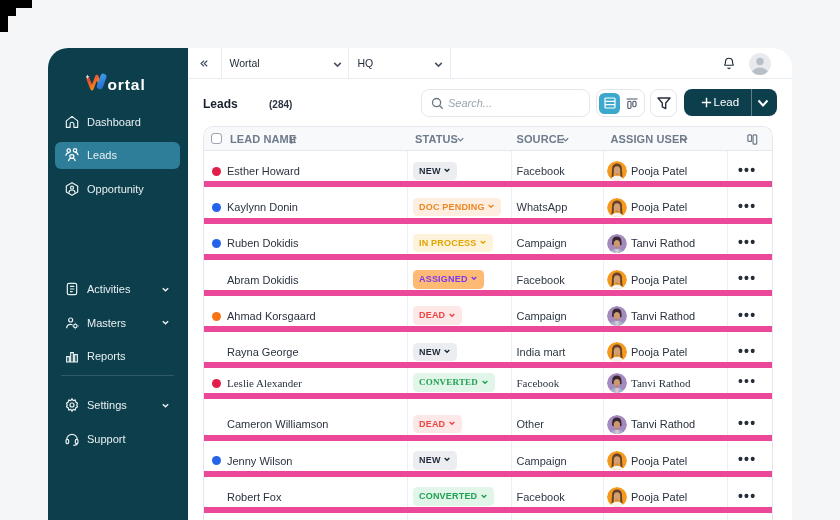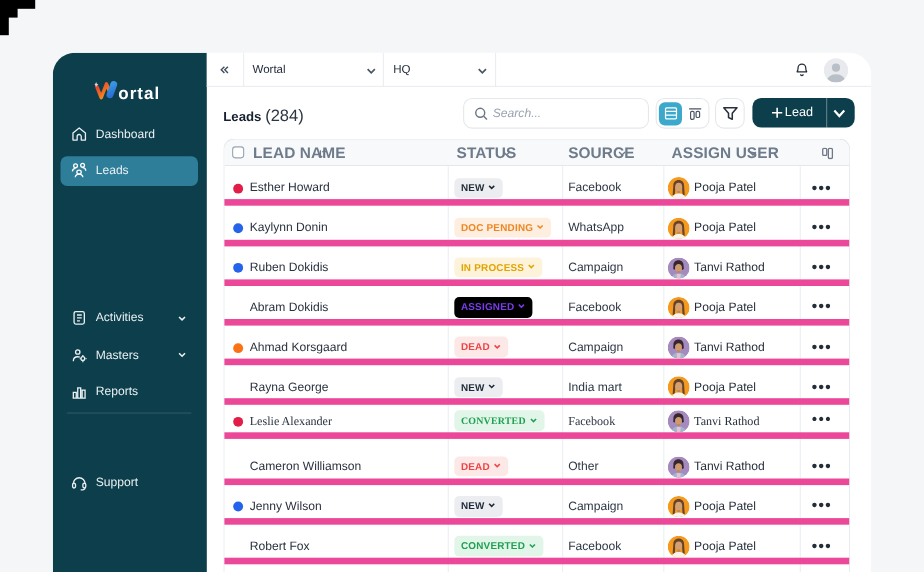--- a/index.html
+++ b/index.html
@@ -15,31 +15,31 @@
 .menu-item.active { background:#2e7d99; border-radius:6px; }
 .menu-item .chev { position:absolute; right:10px; width:9px; height:9px; }
 #side .divider { position:absolute; left:13px; width:113px; height:1px; background:rgba(255,255,255,0.14); }
 
 #topbar { position:absolute; left:139.5px; top:0; right:0; height:30.5px; background:#fff; border-bottom:1px solid #e9edf1; }
 .vline { position:absolute; top:0; width:1px; height:30.5px; background:#e9edf1; }
 .tb-txt { position:absolute; top:0; height:30.5px; line-height:31px; font-size:10.5px; color:#252f3d; }
 
 #title { position:absolute; left:155px; top:48.5px; font-size:12px; color:#16202e; }
 #title b { font-weight:bold; }
-#title span { font-weight:normal; font-size:15px; color:#2c3542; }
+#title span { font-weight:bold; font-size:10px; color:#2c3542;margin-left:28px; }
 .ctrl { position:absolute; top:40.5px; height:28px; background:#fff; border:1px solid #e4e8ec; border-radius:8px; }
 #search { left:373px; width:169px; }
 #search .ph { position:absolute; left:26px; top:7px; font-size:11px; color:#9aa4b0; font-style:italic; }
 #toggle { left:547.5px; width:49px; }
 #filter { left:601.5px; width:27.5px; }
 #leadbtn { position:absolute; left:636px; top:40.5px; width:93px; height:27.5px; background:#0d3e4b; border-radius:8px; color:#fff; }
 
 #table { position:absolute; left:154.5px; top:78px; width:570.5px; height:394px; border:1px solid #e4e8ec; border-radius:10px 10px 0 0; border-bottom:none; background:#fff; }
 #thead { position:absolute; left:0; top:0; width:568.5px; height:24px; background:#f8f9fb; border-bottom:1px solid #e4e8ec; border-radius:9px 9px 0 0; }
-.th { position:absolute; top:0; height:24.3px; line-height:25px; font-size:14px; font-weight:bold; color:#6e7b8b; letter-spacing:0.1px; }
+.th { position:absolute; top:0; height:24.3px; line-height:25px; font-size:11px; font-weight:bold; color:#6e7b8b; letter-spacing:0.1px; }
 .colline { position:absolute; top:24.3px; width:1px; height:370px; background:#eceff3; }
 .row { position:absolute; left:0; width:568.5px; height:36.2px; border-bottom:6px solid #ec4899; }
 .dot { position:absolute; left:8.5px; top:15.5px; width:9px; height:9px; border-radius:50%; }
 .name { position:absolute; left:23.5px; top:13.8px; font-size:11px; color:#2a323e; }
 .chip { position:absolute; left:209.5px; top:10.3px; height:18.5px; border-radius:4.5px; font-size:9px; font-weight:bold; letter-spacing:0.2px; line-height:18px; padding:0 6px; }
 .chip svg { vertical-align:middle; margin-left:2.5px; margin-bottom:2px; }
 .src { position:absolute; left:313px; top:13.8px; font-size:11px; color:#2e3744; }
 .avatar { position:absolute; left:403.5px; top:10px; width:19.5px; height:19.5px; border-radius:50%; overflow:hidden; }
 .auser { position:absolute; left:427.5px; top:13.8px; font-size:11px; color:#28303c; }
 .dots { position:absolute; left:534.5px; top:10.5px; font-size:14px; font-weight:bold; color:#252d38; letter-spacing:1.2px; }
@@ -74,38 +74,49 @@
     </div>
     <div class="menu-item" style="top:60px;text-align:right;"><svg class="ic" viewBox="0 0 24 24" fill="none" stroke="#e9f0f2" stroke-width="1.8">
           <path d="M3.5 10.3 L12 3.6 L20.5 10.3 V20 H14.8 V15.2 a2.8 2.8 0 0 0 -5.6 0 V20 H3.5 Z" stroke-linejoin="round"></path>
         </svg>Dashboard</div>
     <div class="menu-item active" style="top:93.5px;"><svg class="ic" viewBox="0 0 24 24" fill="none" stroke="#fff" stroke-width="1.8">
           <circle cx="7" cy="5.5" r="2.6"></circle>
           <circle cx="16.6" cy="5" r="2.6"></circle>
           <ellipse cx="11.8" cy="14.2" rx="3" ry="2.7"></ellipse>
           <path d="M2.7 13.2 c0.2 -2.6 2 -4.2 4.5 -4.2 M21 12.4 c-0.2 -2.6 -2 -4.2 -4.5 -4.2 M6.6 21.2 c0.4 -2.8 2.4 -4.3 5.2 -4.3 s4.8 1.5 5.2 4.3"></path>
         </svg>Leads</div>
+    <div class="menu-item" style="top:127px;"><svg class="ic" viewBox="0 0 24 24" fill="none" stroke="#e9f0f2" stroke-width="1.8">
+          <path d="M12 2.5 L20.5 7.5 V16.5 L12 21.5 L3.5 16.5 V7.5 Z" stroke-linejoin="round"></path>
+          <circle cx="12" cy="10" r="2.2"></circle>
+          <path d="M7.5 17.5 c0-2.6 2-4 4.5-4 s4.5 1.4 4.5 4"></path>
+        </svg>Opportunity</div>
     <div class="menu-item" style="top:227.5px;"><svg class="ic" viewBox="0 0 24 24" fill="none" stroke="#e9f0f2" stroke-width="1.8">
           <rect x="5" y="3.5" width="14" height="17" rx="2.5"></rect>
           <path d="M9 8 H15.5 M9 12 H15.5 M9 16 H13"></path>
         </svg>Activities<svg class="chev" viewBox="0 0 10 10" fill="none" stroke="#e9f0f2" stroke-width="1.6">
           <path d="M2 3.5 L5 6.5 L8 3.5"></path>
         </svg></div>
     <div class="menu-item" style="top:261px;"><svg class="ic" viewBox="0 0 24 24" fill="none" stroke="#e9f0f2" stroke-width="1.8">
           <circle cx="10" cy="7.5" r="3"></circle>
           <path d="M4 20 c0-4 2.7-6 6-6 1 0 2 .2 2.8 .6"></path>
           <circle cx="17" cy="16.5" r="2.6"></circle>
           <path d="M17 12.8 V11.5 M17 21.5 V20.2 M20.7 16.5 H22 M12.7 16.5 H14"></path>
         </svg>Masters<svg class="chev" viewBox="0 0 10 10" fill="none" stroke="#e9f0f2" stroke-width="1.6">
           <path d="M2 3.5 L5 6.5 L8 3.5"></path>
         </svg></div>
     <div class="menu-item" style="top:294.5px;"><svg class="ic" viewBox="0 0 24 24" fill="none" stroke="#e9f0f2" stroke-width="1.8">
           <path d="M4 21 V13 H8 V21 M10 21 V7 H14 V21 M16 21 V10 H20 V21 M3 21 H21"></path>
         </svg>Reports</div>
     <div class="divider" style="top:327px;"></div>
+    <div class="menu-item" style="top:343.5px;"><svg class="ic" viewBox="0 0 24 24" fill="none" stroke="#e9f0f2" stroke-width="1.8">
+          <circle cx="12" cy="12" r="3"></circle>
+          <path d="M12 2.8 l1.8 2.6 3 -.8 .8 3 2.6 1.8 -1 2.6 1 2.6 -2.6 1.8 -.8 3 -3 -.8 -1.8 2.6 -1.8 -2.6 -3 .8 -.8 -3 -2.6 -1.8 1 -2.6 -1 -2.6 2.6 -1.8 .8 -3 3 .8 Z"></path>
+        </svg>Settings<svg class="chev" viewBox="0 0 10 10" fill="none" stroke="#e9f0f2" stroke-width="1.6">
+          <path d="M2 3.5 L5 6.5 L8 3.5"></path>
+        </svg></div>
     <div class="menu-item" style="top:377px;"><svg class="ic" viewBox="0 0 24 24" fill="none" stroke="#e9f0f2" stroke-width="1.8">
           <path d="M4 13 a8 8 0 0 1 16 0"></path>
           <rect x="3" y="12.5" width="4" height="6.5" rx="2"></rect>
           <rect x="17" y="12.5" width="4" height="6.5" rx="2"></rect>
           <path d="M20 18.5 c0 2.5-3 3-6 3"></path>
         </svg>Support</div>
   </div>
 
   <div id="topbar">
     <svg style="position:absolute;left:11.5px;top:10px;" width="10" height="11" viewBox="0 0 14 14" fill="none" stroke="#414e60" stroke-width="1.8">
@@ -245,21 +256,21 @@
             <ellipse cx="9.9" cy="9.6" rx="2.9" ry="3.5" fill="#cf9a6b"></ellipse>
             <path d="M8.7 12.4 h2.5 v2 h-2.5 Z" fill="#bd885a"></path>
             <path d="M3.2 20 c.4-3.5 3.3-5.3 6.8-5.3 s6.4 1.8 6.8 5.3 Z" fill="#9fb6cd"></path>
             <path d="M8.2 15.2 h3.6 l-.3 4.8 h-3 Z" fill="#e5c3d2"></path>
           </svg></div>
         <div class="auser">Tanvi Rathod</div>
         <div class="dots">•••</div>
       </div>
     <div class="row" style="top:132.9px;">
         <div class="name">Abram Dokidis</div>
-        <div class="chip" style="background:#000000;color:#7c3aed;">ASSIGNED<svg width="8" height="7" viewBox="0 0 10 9" fill="none" stroke="#7c3aed" stroke-width="1.8">
+        <div class="chip" style="background:#fdba74;color:#7c3aed;">ASSIGNED<svg width="8" height="7" viewBox="0 0 10 9" fill="none" stroke="#7c3aed" stroke-width="1.8">
             <path d="M2 2.5 L5 5.5 L8 2.5"></path>
           </svg></div>
         <div class="src">Facebook</div>
         <div class="avatar"><svg width="20" height="20" viewBox="0 0 20 20">
             <circle cx="10" cy="10" r="10" fill="#f49b1f"></circle>
             <path d="M10 2.6 c-3.1 0 -4.9 2.2 -4.9 5 l-.6 8.6 1.9 1 .7 -9.2 c1.8 .7 4 .7 5.8 0 l.7 9.2 1.9 -1 -.6 -8.6 c0 -2.8 -1.8 -5 -4.9 -5 Z" fill="#68432a"></path>
             <ellipse cx="10" cy="9.2" rx="3.2" ry="4" fill="#d3a071"></ellipse>
             <path d="M8.7 12.6 h2.6 v2 h-2.6 Z" fill="#bd885a"></path>
             <path d="M3.4 20 c.4-3.4 3.2-5.2 6.6-5.2 s6.2 1.8 6.6 5.2 Z" fill="#f7f4ee"></path>
           </svg></div>

